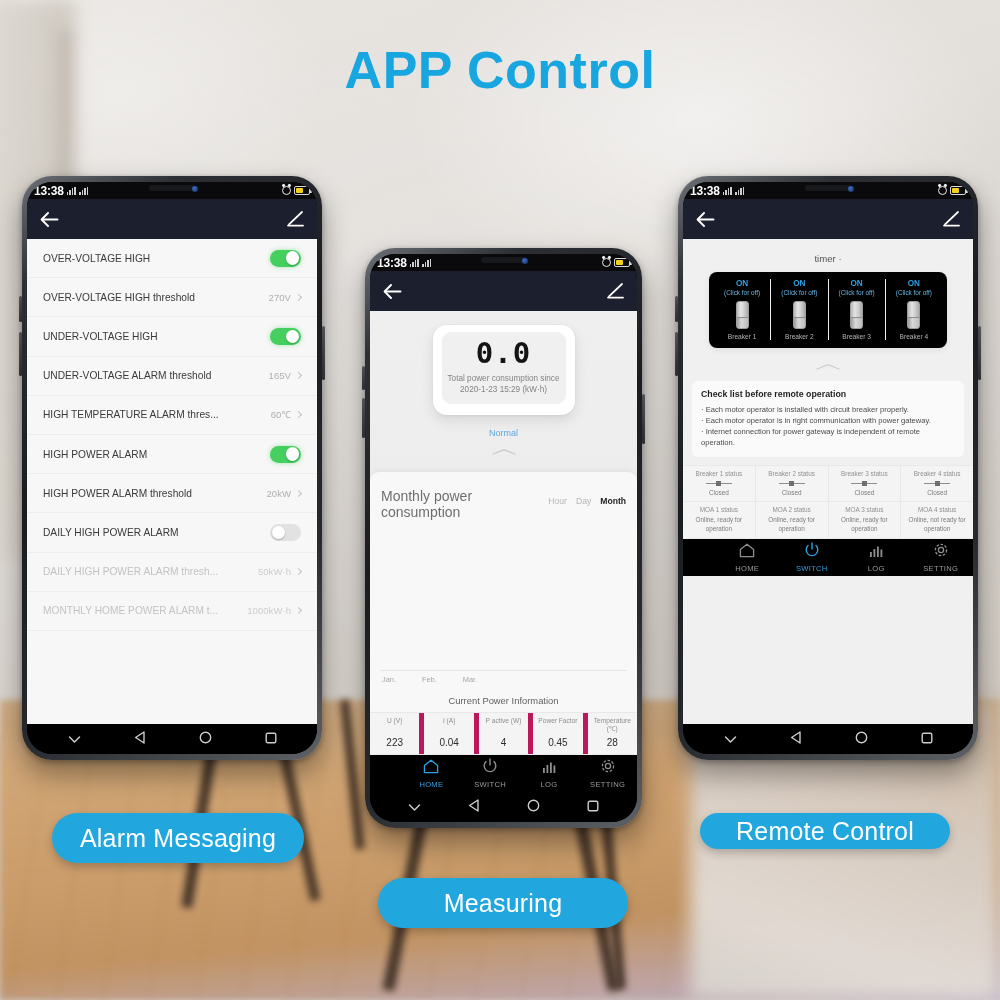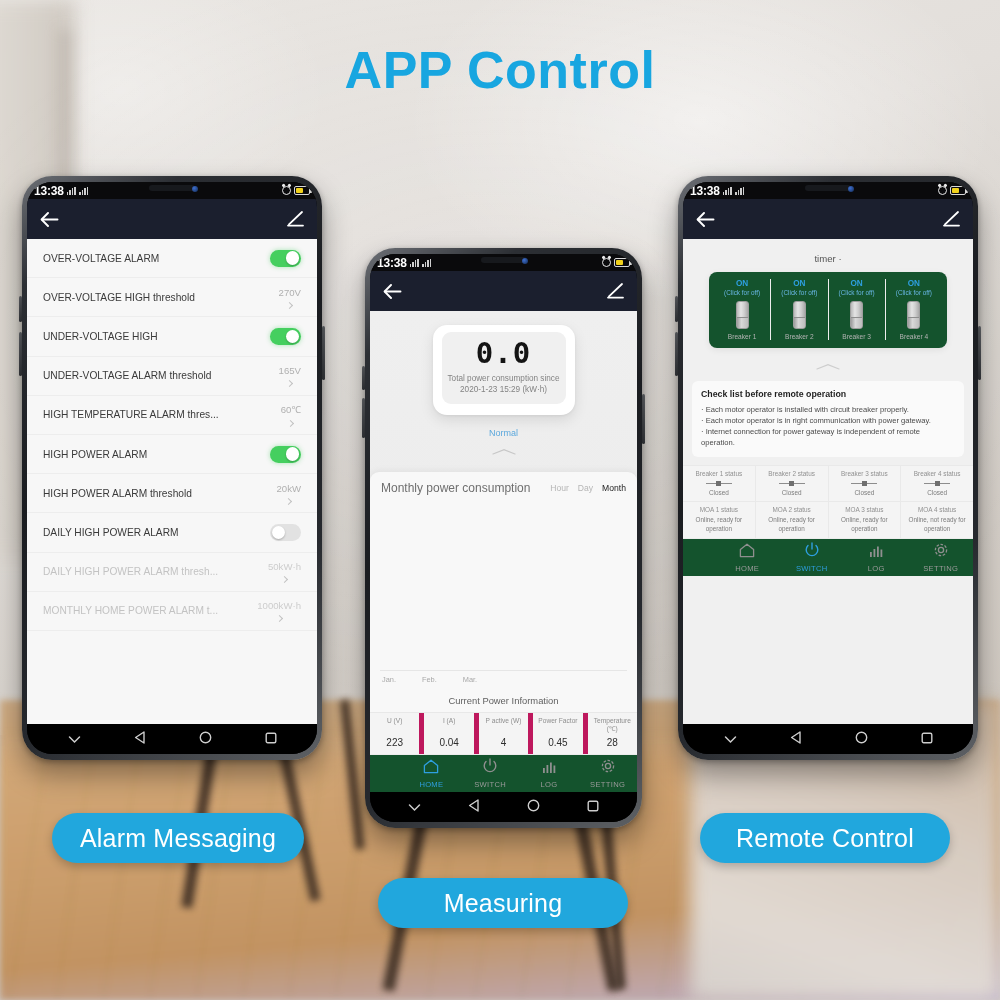--- a/index.html
+++ b/index.html
@@ -138,21 +138,21 @@
 
   
   .setlist { background: #f7f7f7; height: 100%; }
   .setrow {
     display: flex; align-items: center; justify-content: space-between;
     height: 39.2px; padding: 0 16px; border-bottom: 1px solid #ededed;
     background: #f7f7f7;
   }
   .setrow .lbl { font-size: 10.2px; color: #3a3a3a; white-space: nowrap; }
   .setrow.dim .lbl { color: #c3c3c3; }
-  .setrow .val { font-size: 9.6px; color: #b0b0b0; display: flex; align-items: center; gap: 5px; flex-direction: column; }
+  .setrow .val { font-size: 9.6px; color: #b0b0b0; display: flex; align-items: center; gap: 5px; }
   .setrow.dim .val { color: #cdcdcd; }
   .chev { width: 5px; height: 5px; border-right: 1.3px solid #c2c2c2; border-top: 1.3px solid #c2c2c2;
      transform: rotate(45deg); display: inline-block; }
   .toggle { width: 31px; height: 17px; border-radius: 9px; position: relative; flex: 0 0 auto; }
   .toggle.on { background: #45cf5f; box-shadow: 0 0 5px rgba(69,207,95,.45); }
   .toggle.off { background: #e2e2e2; }
   .toggle .knob { position: absolute; top: 1.6px; width: 13.8px; height: 13.8px; border-radius: 50%;
      background: #fff; box-shadow: 0 1px 2px rgba(0,0,0,.25); }
   .toggle.on .knob { right: 1.6px; }
   .toggle.off .knob { left: 1.6px; }
@@ -168,43 +168,43 @@
   .gauge-inner { background: #f0f0f0; border-radius: 9px; padding: 7px 4px 9px; }
   .gauge-num { font-family: "DejaVu Sans Mono", monospace; font-size: 29px; font-weight: bold; color: #141414; line-height: 1; letter-spacing: 1px; }
   .gauge-cap { font-size: 8.2px; color: #838383; line-height: 1.35; margin-top: 5px; }
   .normal { font-size: 9px; color: #5ba8dd; margin-top: 13px; }
   .updown { margin-top: 4px; opacity: .45; }
   .panel {
     margin-top: 8px; background: #f8f8f8; border-radius: 9px 9px 0 0; flex: 1 1 auto;
     display: flex; flex-direction: column; box-shadow: 0 -2px 6px rgba(0,0,0,.05);
   }
   .panel-head { display: flex; align-items: center; justify-content: space-between; padding: 9px 11px 7px; }
-  .panel-title { font-size: 12px; color: #6f6f6f; }
+  .panel-title { font-size: 14px; color: #6f6f6f; margin-top: 7px; }
   .seg { display: flex; gap: 9px; font-size: 8.6px; color: #b6b6b6; align-items: center; }
-  .seg .act { color: #1d1d1d; font-weight: normal; }
+  .seg .act { color: #1d1d1d; font-weight: bold; }
   .chartarea { flex: 1 1 auto; position: relative; border-bottom: 1px solid #e6e6e6; margin: 0 10px; }
   .xlabels { display: flex; gap: 26px; padding: 4px 12px 6px; font-size: 7.4px; color: #a8a8a8; }
   .cpi-title { text-align: center; font-size: 9.4px; color: #5f5f5f; padding: 5px 0 6px; }
   .cpi-table { display: flex; border-top: 1px solid #e8e8e8; background: #f4f4f4; }
   .cpi-col { flex: 1 1 0; text-align: center; padding: 4px 1px 6px; border-right: 5px solid #be185d; }
   .cpi-col:last-child { border-right: 0; }
   .cpi-h { font-size: 6.6px; color: #8e8e8e; line-height: 1.25; min-height: 17px; }
   .cpi-v { font-size: 10px; color: #2e2e2e; margin-top: 3px; }
 
   
-  .tabbar { display: flex; background: #14532d; height: 38px; flex: 0 0 auto; border-top: 1px solid #ececec; padding-left: 32px; }
+  .tabbar { display: flex; background: #000000; height: 38px; flex: 0 0 auto; border-top: 1px solid #ececec; padding-left: 32px; }
   .tab { flex: 1 1 0; display: flex; flex-direction: column; align-items: center; justify-content: center; gap: 2px; }
   .tab .tl { font-size: 7.6px; color: #9a9a9a; letter-spacing: .3px; }
   .tab.active .tl { color: #2e9fe0; }
 
   
   .rc { height: 100%; background: #f0f0f0; display: flex; flex-direction: column; }
   .rc-timer { text-align: center; font-size: 9.6px; color: #555; padding: 14px 0 8px; }
   .brk-card {
-    margin: 0 26px; background: #14532d; border-radius: 8px; padding: 7px 5px 8px;
+    margin: 0 26px; background: #000000; border-radius: 8px; padding: 7px 5px 8px;
     box-shadow: 0 2px 7px rgba(0,0,0,.07); display: flex;
   }
   .brk { flex: 1 1 0; text-align: center; border-right: 1px solid #ededed; padding: 0 1px; }
   .brk:last-child { border-right: 0; }
   .brk-on { font-size: 8.2px; color: #2e9fe0; font-weight: bold; }
   .brk-sub { font-size: 6.4px; color: #69b6e4; margin-top: 1px; }
   .rocker {
     width: 13px; height: 28px; margin: 5px auto 4px; border-radius: 3px;
     background: linear-gradient(90deg,#b8b8b8,#e4e4e4 35%,#cfcfcf 65%,#a9a9a9);
     border: 1px solid #9e9e9e; position: relative; overflow: hidden;
@@ -304,21 +304,21 @@
           <svg width="17" height="16" viewBox="0 0 17 16">
               <path d="M15 1 L2 13.4" stroke="#fff" stroke-width="1.8" stroke-linecap="round"></path>
               <path d="M1 14.6 H16" stroke="#fff" stroke-width="1.8" stroke-linecap="round"></path>
             </svg>
         </span>
       </div>
 
       <div class="appbody">
         <div class="setlist" id="p1-list">
             <div class="setrow">
-              <span class="lbl">OVER-VOLTAGE ALARM</span>
+              <span class="lbl">OVER-VOLTAGE HIGH</span>
               <span class="toggle on">
                 <span class="knob"></span>
               </span>
             </div>
             <div class="setrow">
               <span class="lbl">OVER-VOLTAGE HIGH threshold</span>
               <span class="val">
                 <span>270V</span>
                 <span class="chev"></span>
               </span>
@@ -733,13 +733,13 @@
               <rect x="1.2" y="1.2" width="9.6" height="9.6" rx="1.5" stroke="#cdcdcd" stroke-width="1.4" fill="none"></rect>
             </svg></span>
       </div>
 
     </div>
   </div>
 </div>
 
 <div class="pill" style="left:52px; top:813px; width:252px; height:50px;">Alarm Messaging</div>
 <div class="pill" style="left:378px; top:878px; width:250px; height:50px;">Measuring</div>
-<div class="pill" style="left:700px; top:813px; width:250px; height:50px;">Remote Control</div>
+<div class="pill" style="left:700px; top:813px; width:250px; height:36px;">Remote Control</div>
 
 </body></html>

